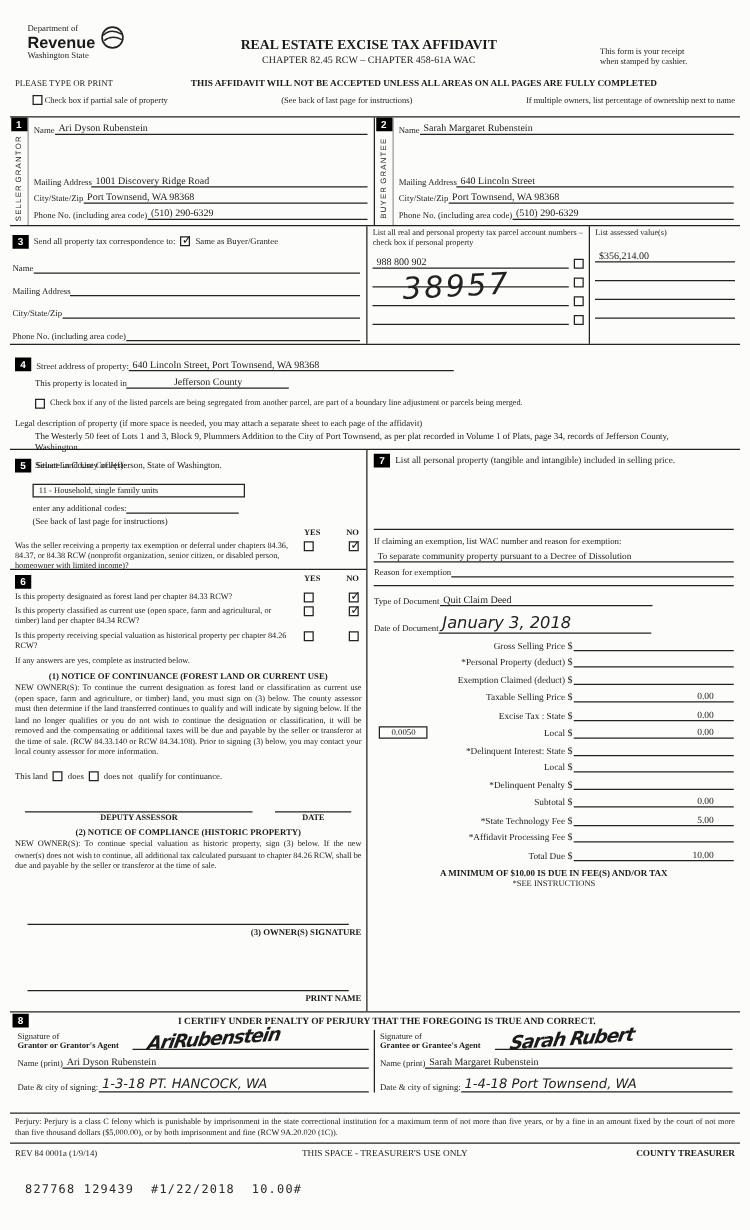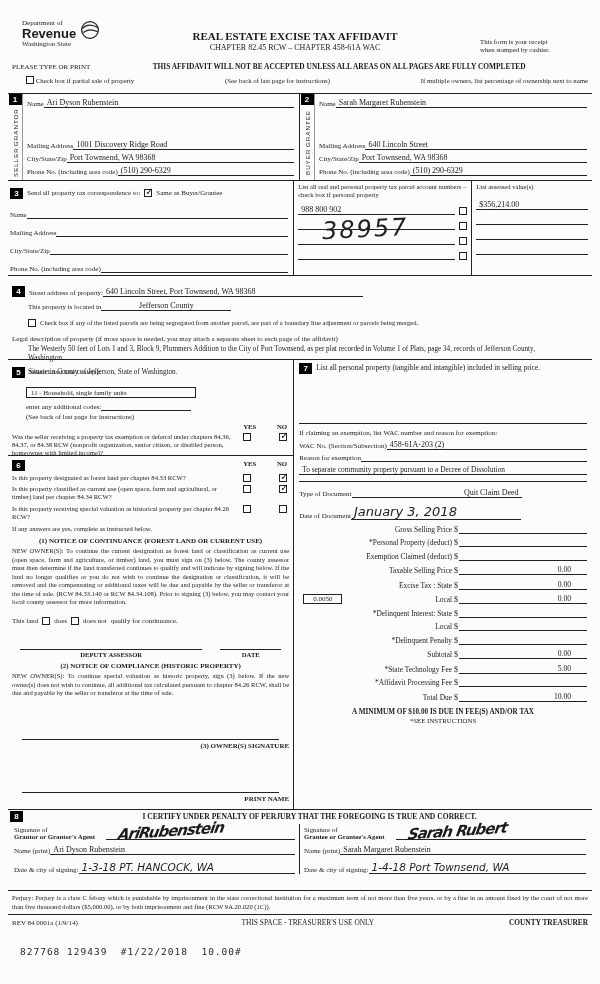--- a/index.html
+++ b/index.html
@@ -389,35 +389,31 @@
     <div class="mid-right">
       <div class="row" style="margin-top:1px; align-items:flex-start;">
         <span class="badge">7</span>&nbsp;
         <span class="s" style="white-space:normal; font-size:7.4px;">List all personal property (tangible and intangible) included in selling price.</span>
       </div>
       <div style="height:42px;"></div>
       <div class="divider"></div>
 
       <div class="s" style="margin-top:5px; white-space:normal;">If claiming an exemption, list WAC number and reason for exemption:</div>
       <div class="row">
-        <span class="s">WAC No. (Section/Subsection)</span>
-        <span class="fill">458-61A-203 (2)</span>
+        <span class="fill" style="font-size:7.4px;">To separate community property pursuant to a Decree of Dissolution</span>
       </div>
       <div class="row">
         <span class="s">Reason for exemption</span>
         <span class="fill"></span>
       </div>
-      <div class="row">
-        <span class="fill" style="font-size:7.4px;">To separate community property pursuant to a Decree of Dissolution</span>
-      </div>
       <div class="divider" style="margin-top:6px;"></div>
 
       <div class="row" style="margin-top:6px;">
         <span class="s">Type of Document</span>
-        <span class="fill" style="flex:0 0 170px;text-align:right;">Quit Claim Deed</span>
+        <span class="fill" style="flex:0 0 170px;">Quit Claim Deed</span>
       </div>
       <div class="row" style="margin-top:6px; align-items:flex-end;">
         <span class="s">Date of Document</span>
         <span class="fill hw" style="flex:0 0 170px; font-size:13px;">January 3, 2018</span>
       </div>
 
       <div class="fee-row">
         <span class="fee-label">Gross Selling Price</span>
         <span class="dollar">$</span>
         <span class="fee-fill"></span>

